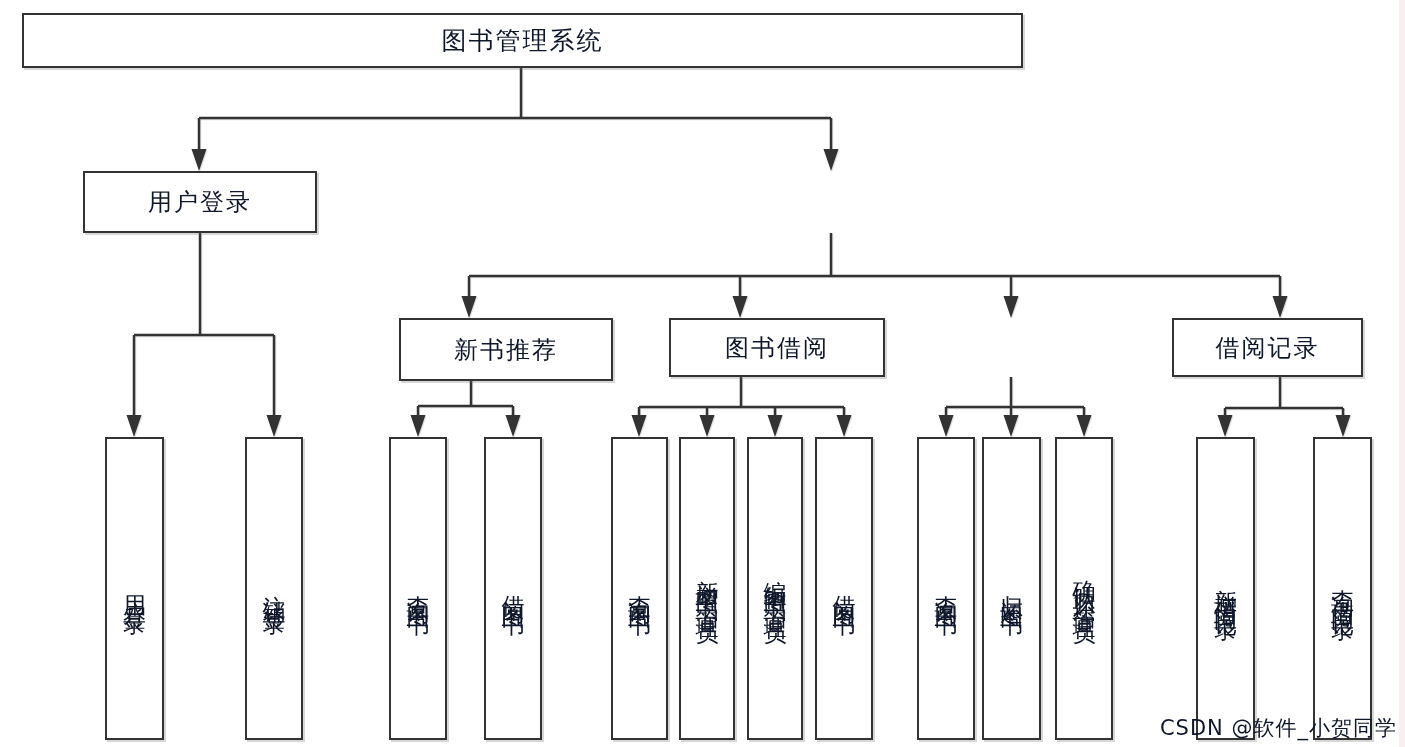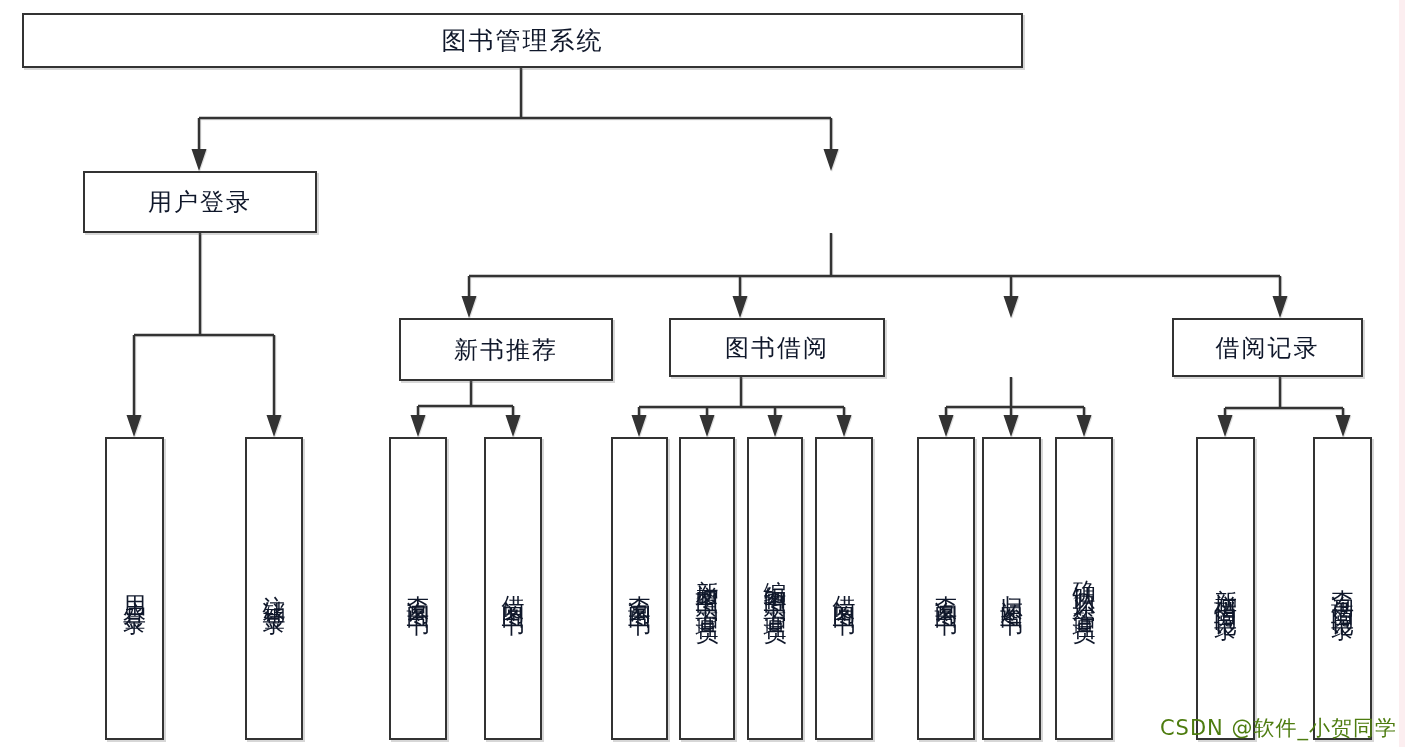--- a/index.html
+++ b/index.html
@@ -45,21 +45,21 @@
     writing-mode: vertical-rl;
     text-orientation: mixed;
     font-size: 23px;
     letter-spacing: 6px;
   }
   .watermark {
     position: absolute;
     right: 8px;
     bottom: 5px;
     font-size: 21px;
-    color: #4d7c0f;
+    color: #0f172a;
     letter-spacing: 1px;
     white-space: nowrap;
   }
   .edge-tint {
     position: absolute;
     right: 0;
     top: 0;
     width: 6px;
     height: 747px;
     background: #fceef0;

